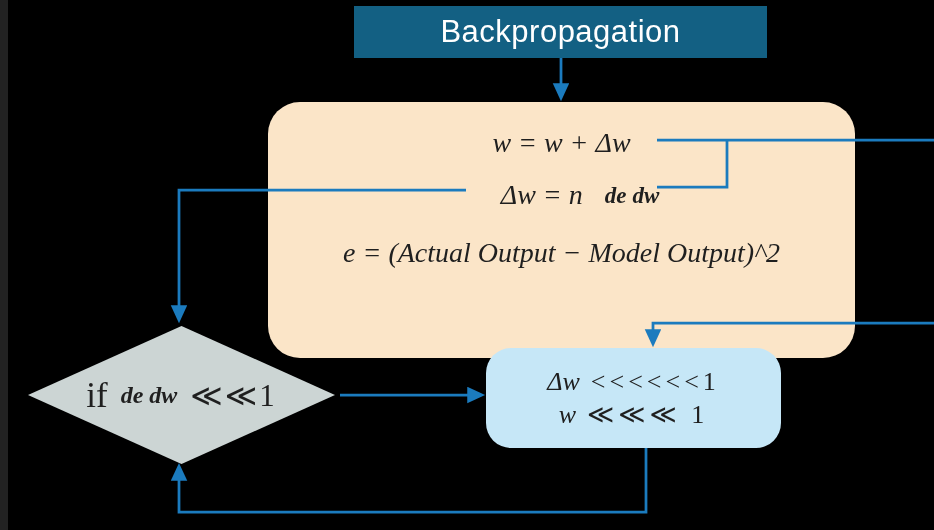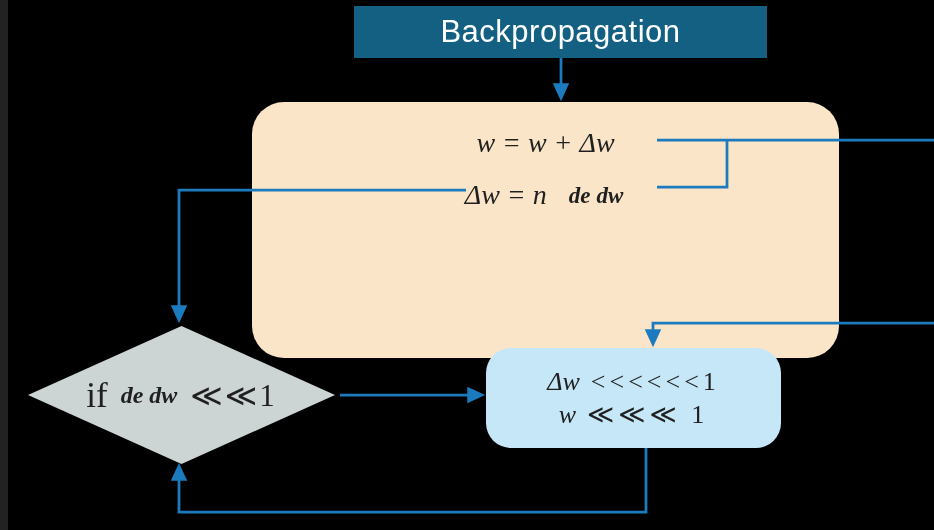--- a/index.html
+++ b/index.html
@@ -21,28 +21,28 @@
   }
   .box{position:absolute;box-sizing:border-box;}
   .title-box{
     left:346px;top:6px;width:413px;height:52px;
     background:var(--title-fill);
     display:flex;align-items:center;justify-content:center;
     font-family:"Liberation Sans",sans-serif;
     font-size:31px;color:var(--title-text);letter-spacing:0.5px;
   }
   .formula-box{
-    left:244px;top:102px;width:587px;height:256px;
+    left:260px;top:102px;width:587px;height:256px;
     background:var(--formula-fill);border-radius:32px;
     color:var(--text);
   }
   .eq{position:absolute;left:0;width:100%;display:flex;justify-content:center;align-items:center;
       font-style:italic;font-size:28px;line-height:1;}
   .eq1{top:24px;height:34px;}
-  .eq2{top:60px;height:66px;gap:19px;}
+  .eq2{top:60px;height:66px;gap:19px;padding-left:20px;}
   .eq3{top:132px;height:38px;}
   .frac{display:inline-flex;flex-direction:row;align-items:center;font-size:23px;font-style:italic;font-weight:bold;}
   .frac .bar{align-self:stretch;height:2px;background:var(--text);margin:3px 0;}
   .frac .num,.frac .den{line-height:1;padding:0 3px;}
   .diamond{
     left:20px;top:326px;width:307px;height:138px;
     background:var(--diamond-fill);
     clip-path:polygon(50% 0%,100% 50%,50% 100%,0% 50%);
     display:flex;align-items:center;justify-content:center;gap:10px;
     color:var(--text);
@@ -77,20 +77,23 @@
       <span>w = w + Δw</span>
     </div>
     <div class="eq eq2">
       <span>Δw = n</span>
       <span class="frac">
         <span class="num">de</span>
         <span class="bar"></span>
         <span class="den">dw</span>
       </span>
     </div>
+    <div class="eq eq3">
+      <span>e = (Actual Output − Model Output)^2</span>
+    </div>
   </div>
 
   <div class="box diamond">
     <span class="if-word">if</span>
     <span class="frac">
       <span class="num">de</span>
       <span class="bar"></span>
       <span class="den">dw</span>
     </span>
     <span class="cond">≪≪1</span>

